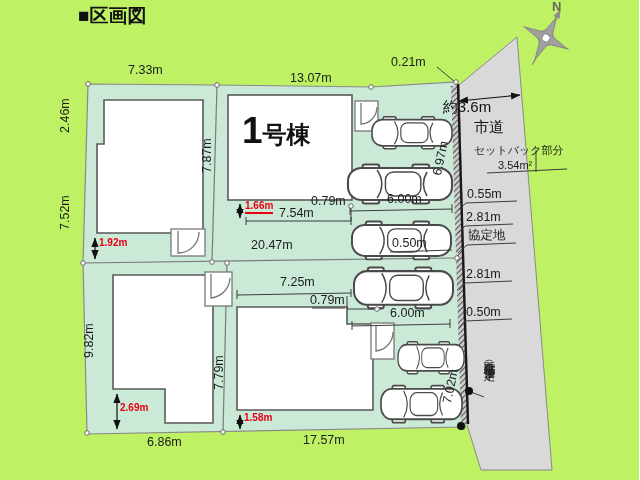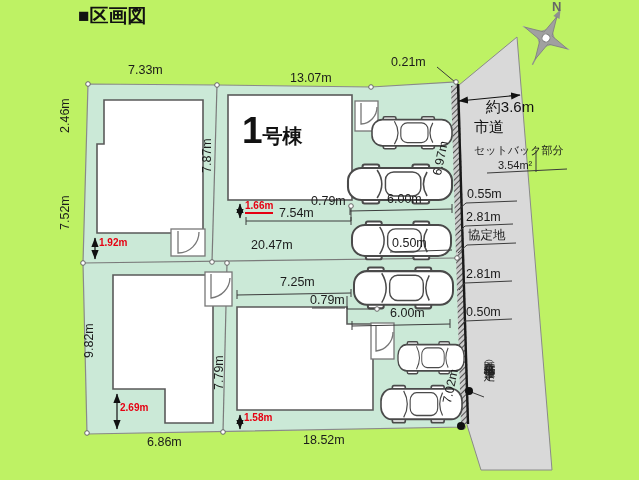--- a/index.html
+++ b/index.html
@@ -10,21 +10,21 @@
   .sm{font-size:11px;}
   .red{color:#e60012;font-weight:700;font-size:10px;}
   .ul-red{border-bottom:2px solid #e60012;padding-bottom:1px;}
   .rot{transform-origin:0 0;transform:rotate(-90deg);}
   .rot78{transform-origin:0 0;transform:rotate(-78deg);}
   .title{font-size:19px;font-weight:700;color:#111;}
   .north{font-size:13px;font-weight:700;color:#666;}
   .roadlbl{font-size:15px;color:#111;width:62px;text-align:center;}
   .bldg{position:absolute;color:#111;font-weight:700;white-space:nowrap;line-height:1;}
   .bnum{font-size:37px;}
-  .bsuf{font-size:20px;}
+  .bsuf{font-size:24px;}
   .vtext{writing-mode:vertical-rl;letter-spacing:1px;font-size:11.5px;color:#222;}
 </style>
 </head>
 <body>
 
 <div id="stage">
 
 <svg id="plan-svg" width="640" height="480" viewBox="0 0 640 480">
   <defs>
     <pattern id="hatch" patternUnits="userSpaceOnUse" width="4" height="4" patternTransform="rotate(45)">
@@ -193,23 +193,23 @@
 
 <div class="lbl" style="left:279px;top:207px">7.54m</div>
 <div class="lbl" style="left:311px;top:195px">0.79m</div>
 <div class="lbl" style="left:387px;top:193px">6.00m</div>
 <div class="lbl" style="left:251px;top:239px">20.47m</div>
 <div class="lbl" style="left:392px;top:237px">0.50m</div>
 <div class="lbl" style="left:280px;top:276px">7.25m</div>
 <div class="lbl" style="left:310px;top:294px">0.79m</div>
 <div class="lbl" style="left:390px;top:307px">6.00m</div>
 <div class="lbl" style="left:147px;top:436px">6.86m</div>
-<div class="lbl" style="left:303px;top:434px">18.52m</div>
-
-<div class="lbl roadlbl" style="left:479px;top:99px">約3.6m</div>
+<div class="lbl" style="left:303px;top:434px">17.57m</div>
+
+<div class="lbl roadlbl" style="left:436px;top:99px">約3.6m</div>
 <div class="lbl roadlbl" style="left:458px;top:119px">市道</div>
 <div class="lbl sm" style="left:474px;top:145px">セットバック部分</div>
 <div class="lbl sm" style="left:498px;top:160px">3.54m²</div>
 <div class="lbl" style="left:467px;top:188px">0.55m</div>
 <div class="lbl" style="left:466px;top:211px">2.81m</div>
 <div class="lbl" style="left:468px;top:229px">協定地</div>
 <div class="lbl" style="left:466px;top:268px">2.81m</div>
 <div class="lbl" style="left:466px;top:306px">0.50m</div>
 <div class="lbl vtext" style="left:483px;top:352px;height:120px">既存電柱（撤去予定）</div>
 

